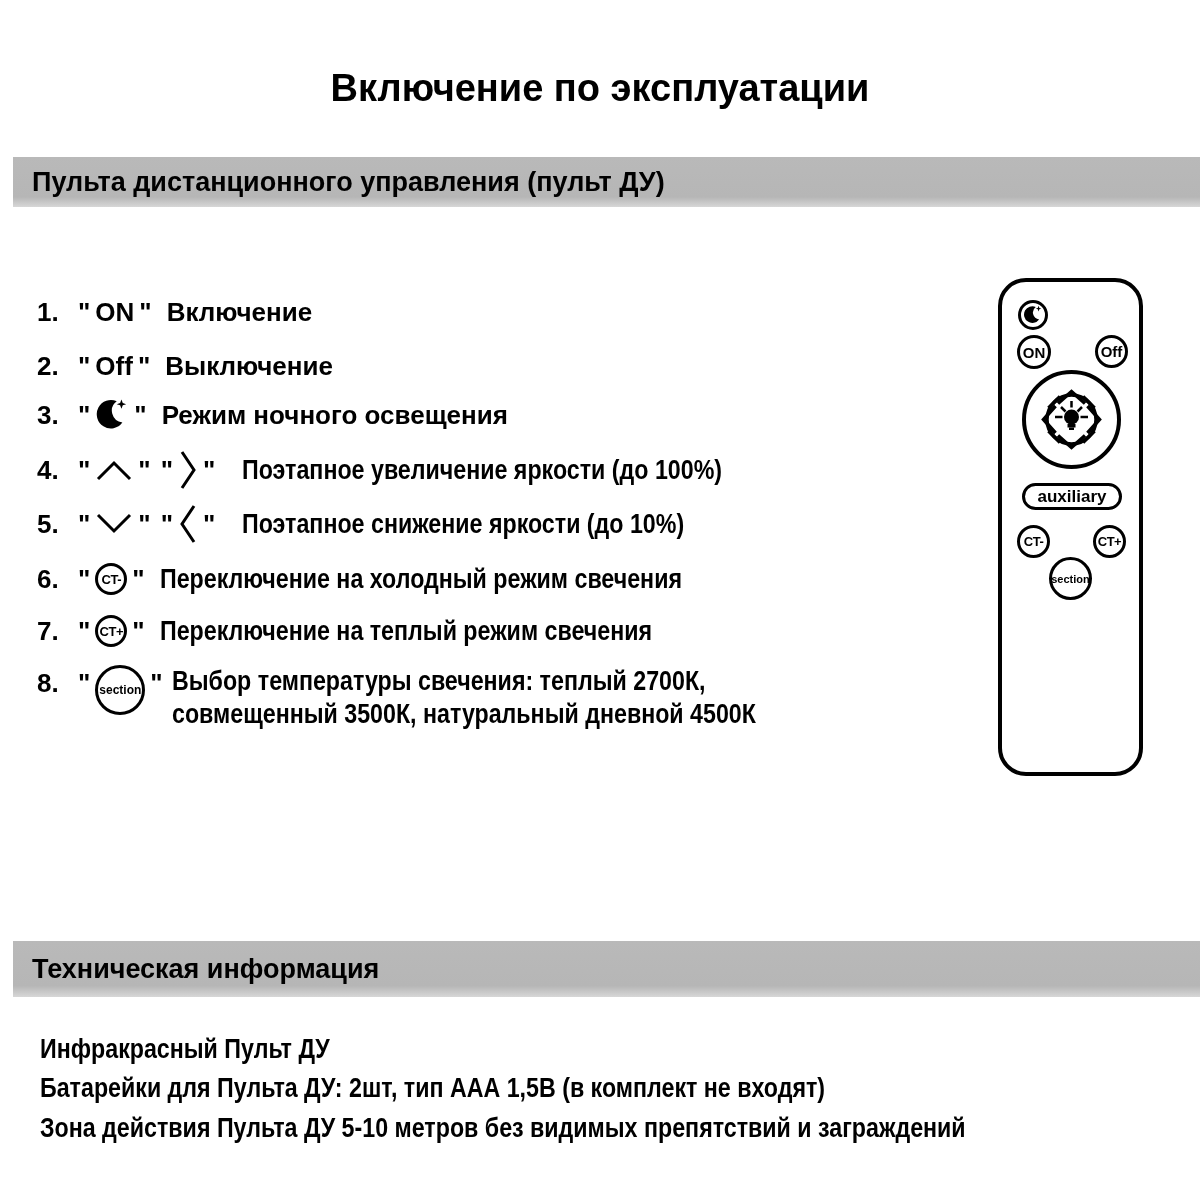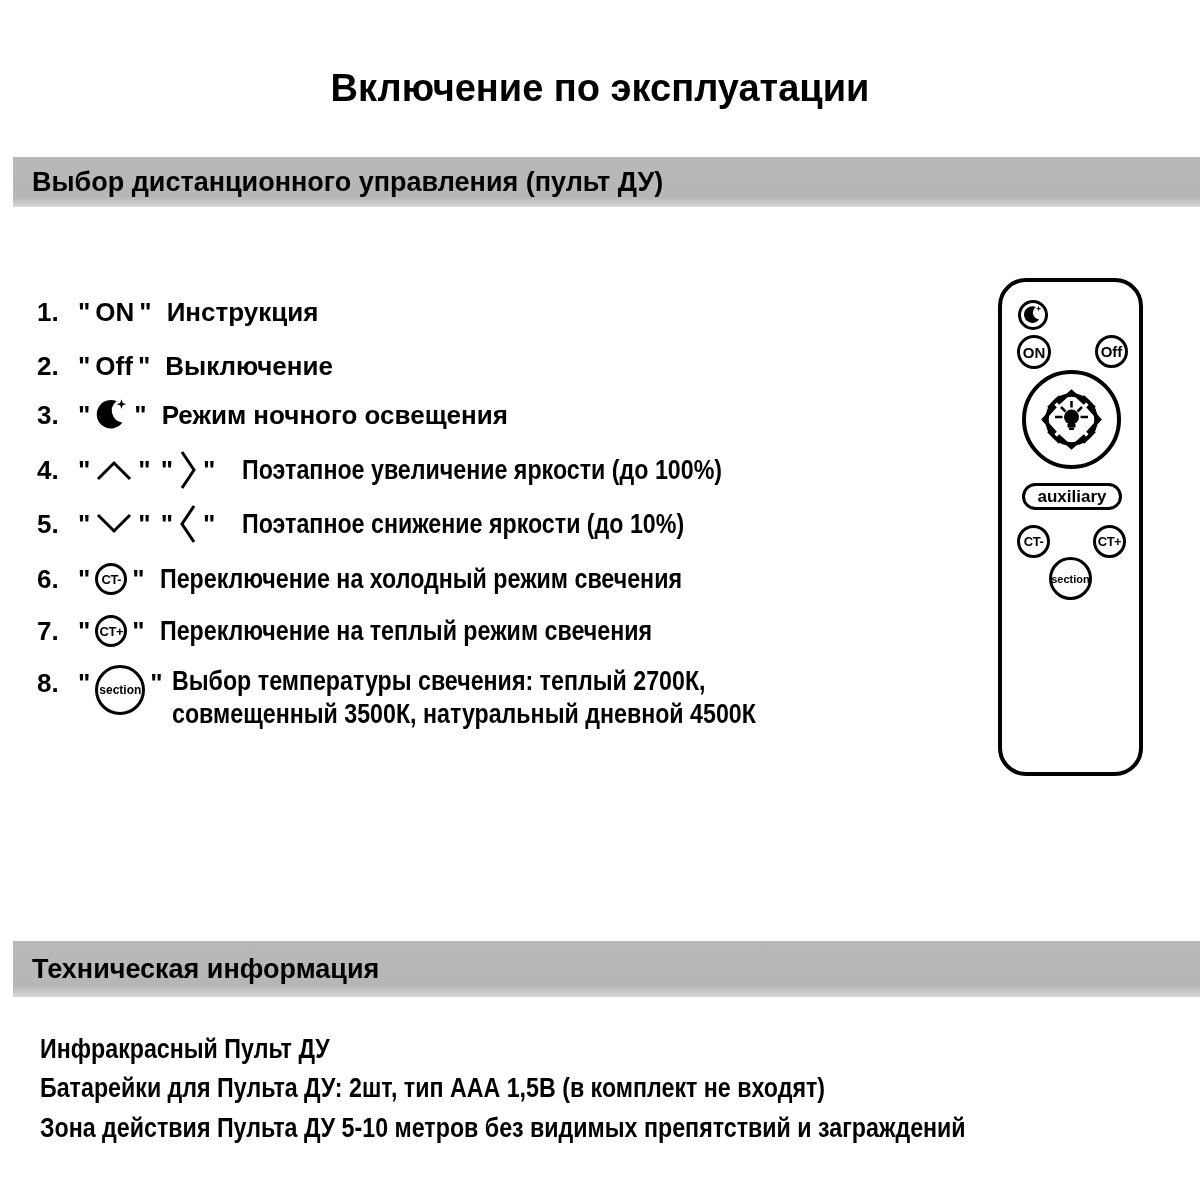--- a/index.html
+++ b/index.html
@@ -67,29 +67,29 @@
   }
 </style>
 </head>
 <body>
 
 <div class="page">
 
   <div class="title">Включение по эксплуатации</div>
 
   <div class="bar bar1">
-    <span>Выбор дистанционного управления (пульт ДУ)</span>
+    <span>Пульта дистанционного управления (пульт ДУ)</span>
   </div>
 
   <div class="row" style="top:294px;">
     <span class="num">1.</span>
     <span class="q">"</span>
     <span>ON</span>
     <span class="q">"</span>
-    <span class="row-text">Инструкция</span>
+    <span class="row-text">Включение</span>
   </div>
 
   <div class="row" style="top:348px;">
     <span class="num">2.</span>
     <span class="q">"</span>
     <span>Off</span>
     <span class="q">"</span>
     <span class="row-text">Выключение</span>
   </div>
 

